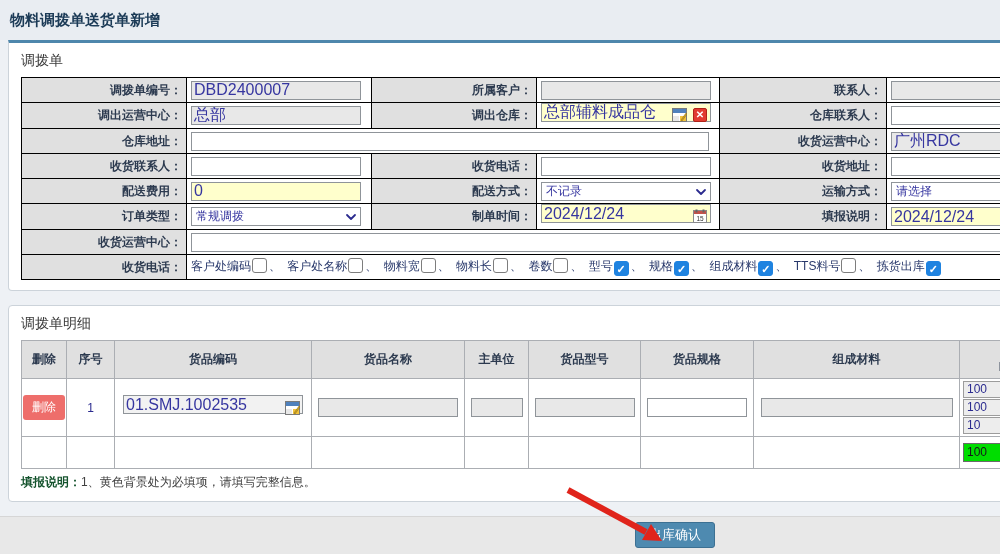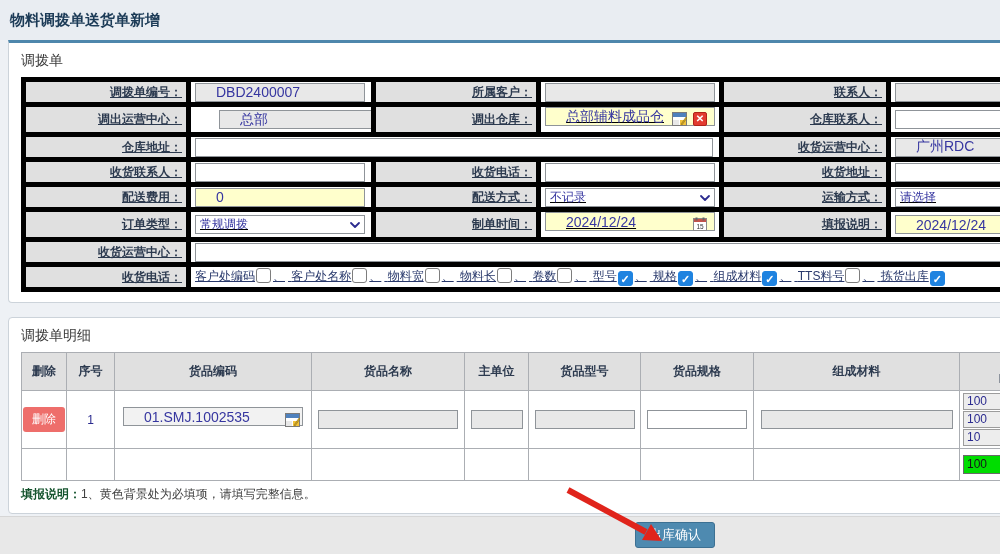--- a/index.html
+++ b/index.html
@@ -13,25 +13,25 @@
   .page-title { font-size:15px; font-weight:bold; color:#1c3b57; }
 
   
   .panel { margin-left:8px; width:1058px; background:#ffffff; border:1px solid #ccd3da; border-radius:4px; }
   #panel-form { border-top:3px solid #4e87ac; border-top-left-radius:0; border-top-right-radius:0; padding-bottom:10px; }
   #panel-detail { margin-top:14px; padding-bottom:4px; }
   .section-title { font-size:14px; color:#3a3a3a; padding:9px 0 7px 12px; }
 
   
   table.ftab { border-collapse:collapse; table-layout:fixed; margin-left:12px; width:1045px; }
-  table.ftab td { border:5px solid #000000; height:25px; font-size:12px; padding:0 4px; overflow:hidden;text-decoration:underline; }
+  table.ftab td { border:1px solid #000000; height:25px; font-size:12px; padding:0 4px; overflow:hidden; }
   td.lbl { background:#e0e0e0; text-align:right; font-weight:bold; color:#2c3a4f; white-space:nowrap; }
   td.fld { background:#ffffff; white-space:nowrap; }
   .fldwrap { position:relative; display:flex; height:25px; }
-  input.txt { height:19px; border:1px solid #8f9499; font-size:14px; color:#3636a0; padding:0 20px;
+  input.txt { height:19px; border:1px solid #8f9499; font-size:16px; color:#3636a0; padding:0 2px;
               background:#fff; font-family:inherit; outline:none; }
   .ro  { background:#e8e8e8 !important; }
   .req { background:#ffffcc !important; }
   .sel { position:relative; width:170px; height:19px; border:1px solid #8f9499; background:#fff;
          color:#3636a0; font-size:12px; line-height:17px; padding:0 4px; overflow:hidden; white-space:nowrap; }
   .sel .chev { position:absolute; right:3px; top:3px; }
 
   
   .icon-clear { display:inline-block; width:14px; height:14px; background:#e23b30; border:1px solid #b02318;
                 border-radius:2px; color:#fff; font-size:10px; font-weight:bold; line-height:12px; text-align:center; }
@@ -95,21 +95,21 @@
       <td class="lbl">调拨单编号：</td>
       <td class="fld"><input class="txt ro" style="width: 170px;" readonly="" value="DBD2400007"></td>
       <td class="lbl">所属客户：</td>
       <td class="fld"><input class="txt ro" style="width: 170px;" readonly=""></td>
       <td class="lbl">联系人：</td>
       <td class="fld"><input class="txt ro" style="width: 172px;" readonly=""></td>
     </tr>
 
     <tr>
       <td class="lbl">调出运营中心：</td>
-      <td class="fld"><input class="txt ro" style="width: 170px; margin-left: 24px;" readonly="" value="总部"></td>
+      <td class="fld"><input class="txt ro" style="width: 170px;" readonly="" value="总部"></td>
       <td class="lbl">调出仓库：</td>
       <td class="fld">
         <div class="fldwrap">
           <input class="txt req" style="width: 170px;" value="总部辅料成品仓">
           <span class="icon-btn" style="right:28px">
             <svg width="15" height="14" viewBox="0 0 15 14">
                   <rect x="0.5" y="0.5" width="14" height="13" fill="#fff" stroke="#7a7a7a"></rect>
                   <rect x="1" y="1" width="13" height="4" fill="#4f81bd"></rect>
                   <rect x="1" y="8" width="6" height="5" fill="#e8e8e8"></rect>
                   <rect x="8" y="8" width="6" height="5" fill="#f2c23a"></rect>

